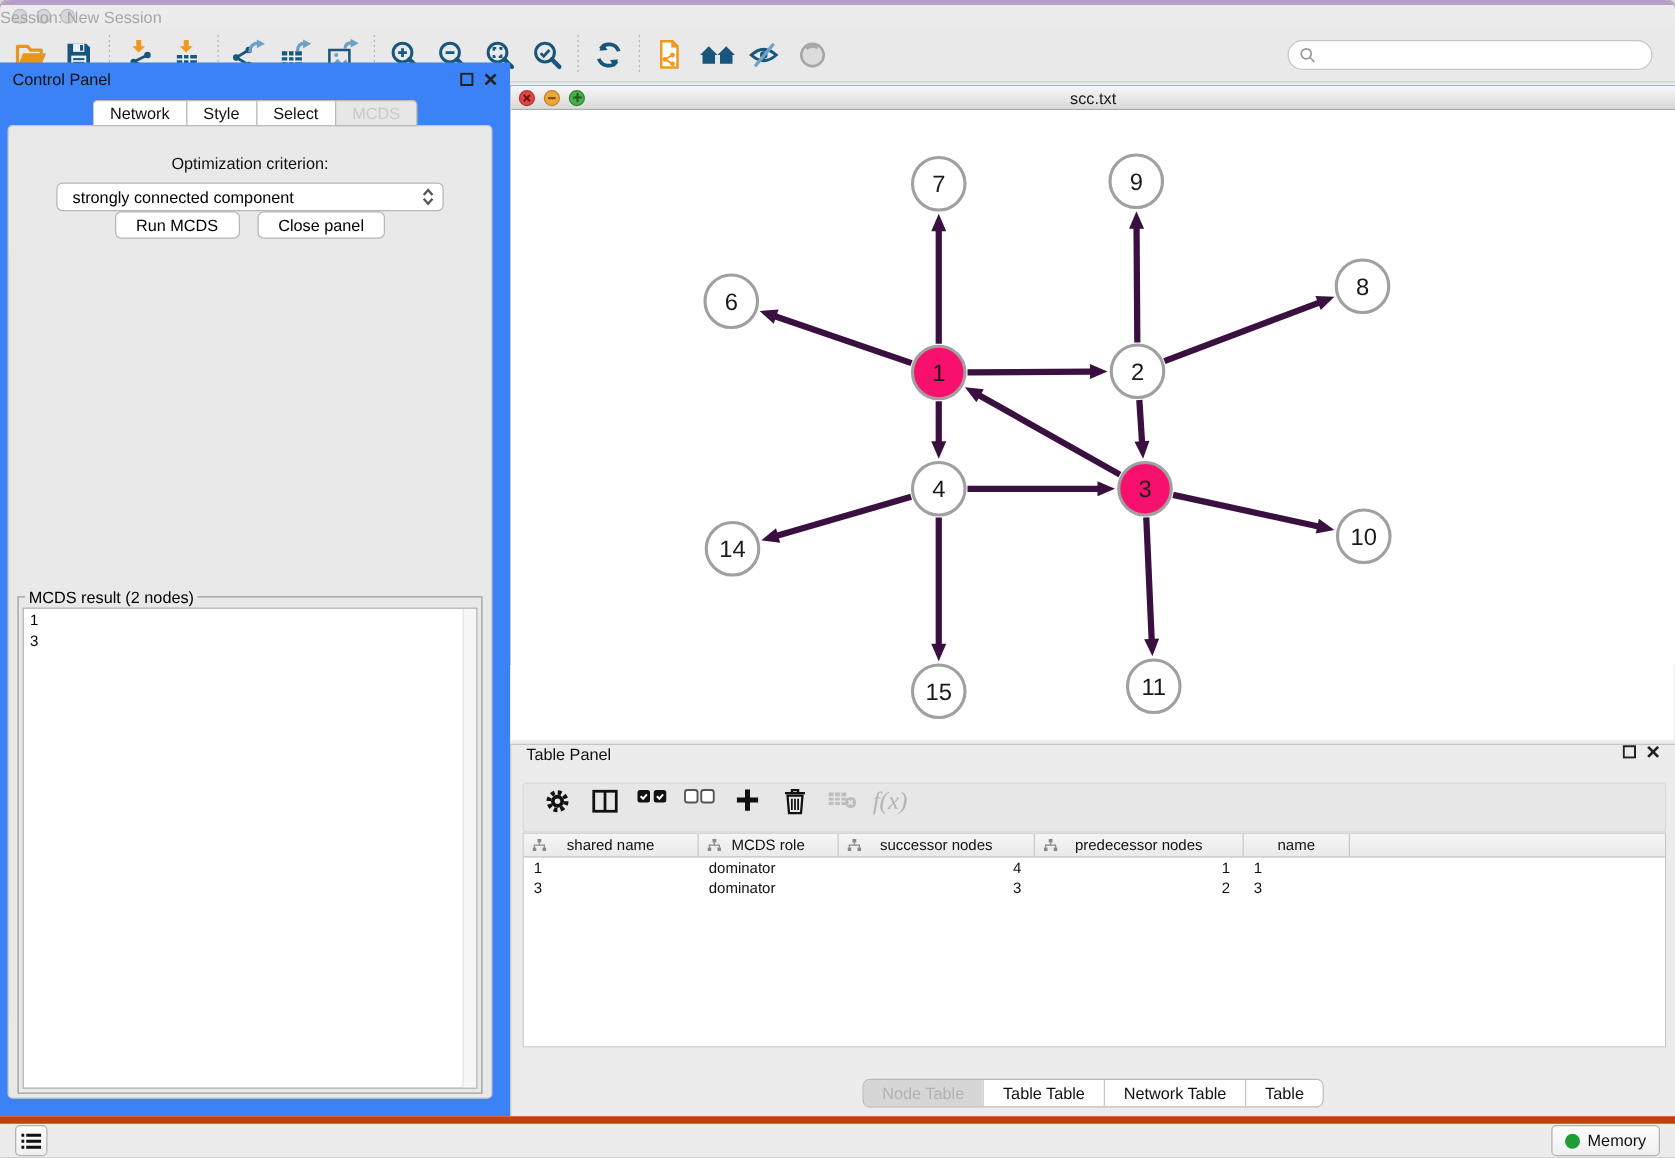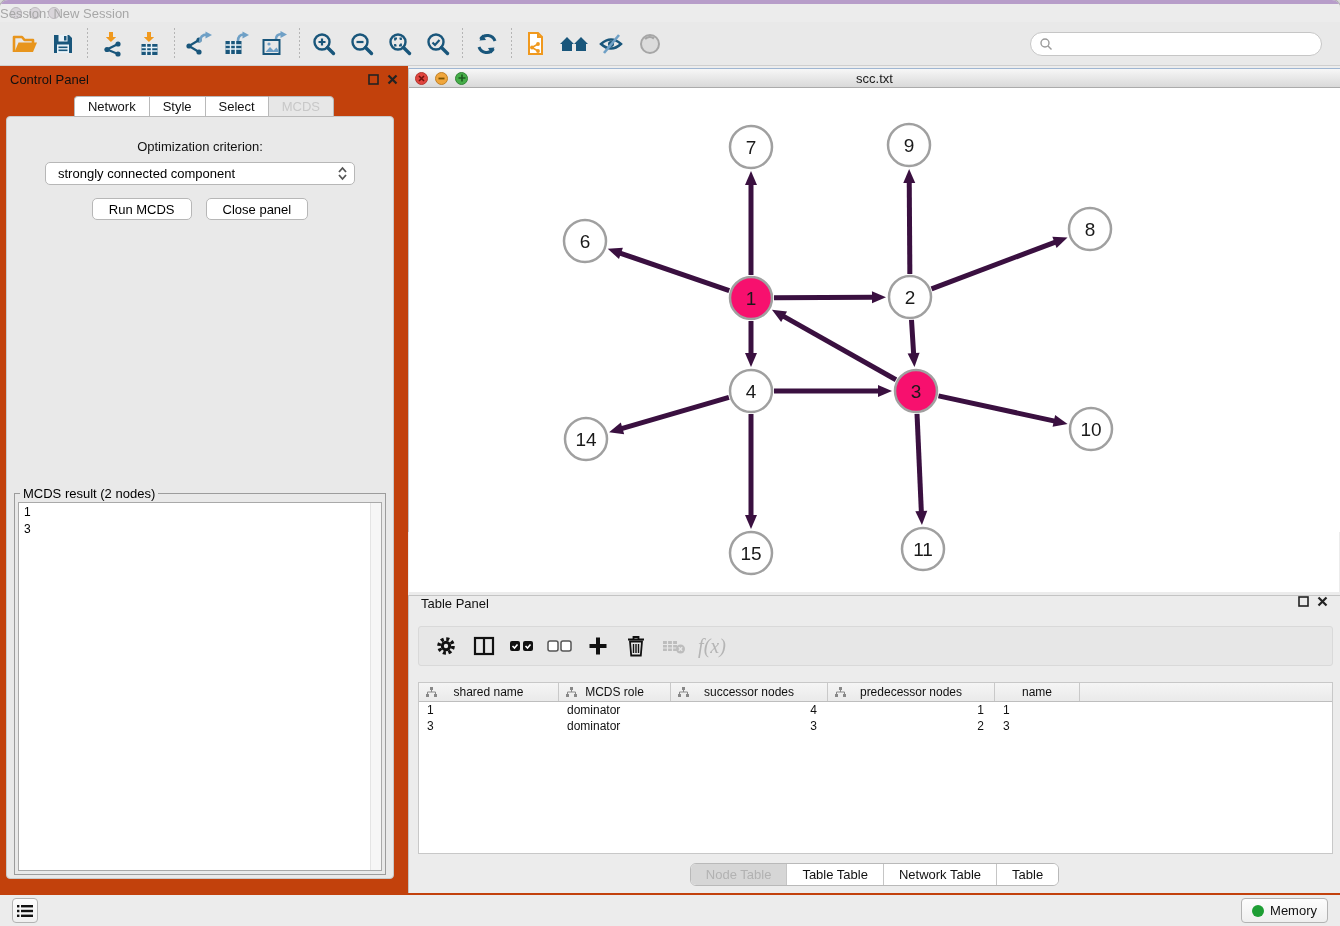--- a/index.html
+++ b/index.html
@@ -20,37 +20,37 @@
   .toolbar{ position:absolute; top:22px; left:0; right:0; height:44px; background:#E9E9E9;
     border-bottom:1px solid #CFCFCF; display:flex; align-items:center; padding:0 6px; }
   .ticon{ width:38px; height:34px; display:flex; align-items:center; justify-content:center; cursor:default; }
   .tsep{ width:1px; height:32px; margin:0 5px; background-image:linear-gradient(#B5B5B5 40%, transparent 40%);
     background-size:1px 4px; }
   .searchbox{ margin-left:auto; margin-right:12px; width:292px; height:24px; background:#fff;
     border:1px solid #C6C6C6; border-radius:12px; display:flex; align-items:center; padding:0 8px; }
   .searchbox input{ border:none; outline:none; flex:1; font-size:12px; background:transparent; }
 
   
-  .control-panel{ position:absolute; left:0; top:66px; width:408px; bottom:33px; background:#c2410c; }
+  .control-panel{ position:absolute; left:0; top:50px; width:408px; bottom:33px; background:#3b82f6; }
   .cp-header{ height:26px; display:flex; align-items:center; padding:0 10px; }
   .panel-title{ font-size:13px; color:#111; }
   .win-btns{ margin-left:auto; display:flex; gap:8px; align-items:center; }
   .cp-tabs{ position:absolute; left:0; right:0; top:30px; display:flex; justify-content:center; z-index:2; }
   .cp-tab{ height:21px; padding:0 13px; font-size:13px; line-height:20px; background:#fff;
     border:1px solid #B9B9B9; border-right:none; color:#111; cursor:default; }
   .cp-tab:first-child{ border-radius:4px 0 0 0; }
   .cp-tab:last-child{ border-right:1px solid #B9B9B9; border-radius:0 4px 0 0; }
   .cp-tab.selected{ background:#E7E7E7; color:#C8C8C8; }
   .cp-body{ position:absolute; left:6px; right:14px; top:50px; bottom:14px; background:#E9E9E9;
     border:1px solid #C8C8C8; border-radius:4px; }
   .opt-label{ text-align:center; font-size:13px; margin-top:22px; color:#111; }
   .criterion{ margin:8px 38px 0 38px; height:23px; background:#fff; border:1px solid #B7B7B7;
     border-radius:5px; display:flex; align-items:center; padding:0 6px 0 12px; font-size:13px; cursor:default; }
   .criterion .val{ flex:1; }
-  .btn-row{ display:flex; justify-content:center; gap:14px; margin-top:13px; }
+  .btn-row{ display:flex; justify-content:center; gap:14px; margin-top:0; }
   .pbtn{ height:22px; padding:0 16px; background:#fff; border:1px solid #B7B7B7; border-radius:5px;
     font-size:13px; font-family:"Liberation Sans",sans-serif; cursor:default; }
   .groupbox{ position:absolute; left:7px; right:7px; top:376px; bottom:3px; border:1px solid #9c9c9c; }
   .groupbox .legend{ position:absolute; top:-8px; left:5px; background:#E9E9E9; padding:0 3px; font-size:13px; }
   .resultarea{ position:absolute; left:3px; right:3px; top:8px; bottom:3px; background:#fff;
     border:1px solid #A9A9A9; font-size:12px; line-height:17px; padding:1px 0 0 5px; overflow:hidden; }
   .resultarea .scrolltrack{ position:absolute; top:0; bottom:0; right:0; width:11px; background:#F6F6F6;
     border-left:1px solid #E4E4E4; }
 
   
@@ -66,41 +66,41 @@
   .tl.green{ background:#46AE49; border:1px solid #328436; }
   .nw-title{ position:absolute; left:0; right:0; text-align:center; font-size:13px; color:#1a1a1a; }
   .nw-canvas{ width:930px; height:504px; background:#fff; }
 
   
   .table-panel{ position:absolute; left:408px; top:595px; width:932px; height:298px; background:#ECECEC;
     border-left:1px solid #C4C4C4; border-top:1px solid #C4C4C4; }
   .tp-header{ height:25px; display:flex; align-items:flex-start; padding:0 12px; }
   .tp-toolbar{ position:absolute; left:9px; right:7px; top:30px; height:40px; background:#E7E7E7;
     border:1px solid #D9D9D9; border-radius:3px; display:flex; align-items:center; padding:0 10px; gap:4px; }
-  .tbicon{ width:34px; height:32px; display:flex; align-items:center; justify-content:center; cursor:default; }
-  .tp-table{ position:absolute; left:9px; right:7px; top:86px; height:172px; background:#fff;
+  .tbicon{ width:34px; height:32px; display:flex; justify-content:center; cursor:default; }
+  .tp-table{ position:absolute; left:9px; right:7px; top:70px; height:172px; background:#fff;
     border:1px solid #C8C8C8; overflow:hidden; }
   .thead{ display:flex; height:19px; background:linear-gradient(#F5F5F5,#EAEAEA); border-bottom:1px solid #BEBEBE; }
   .th{ position:relative; display:flex; align-items:center; justify-content:center;
     border-right:1px solid #C9C9C9; font-size:12px; color:#111; }
   .th .hicon{ position:absolute; left:7px; top:4px; }
   .trow{ display:flex; height:16px; font-size:12px; color:#111; align-items:center; }
   .td{ overflow:hidden; white-space:nowrap; }
   .td.left{ padding-left:8px; text-align:left; }
   .td.right{ padding-right:11px; text-align:right; }
   .tp-tabs{ position:absolute; left:0; right:0; bottom:7px; display:flex; justify-content:center; }
   .seg{ display:inline-flex; border:1px solid #B9B9B9; border-radius:6px; overflow:hidden; background:#fff; }
   .seg .stab{ padding:2px 15px; font-size:13px; line-height:17px; background:#fff; color:#111;
     border-left:1px solid #C6C6C6; cursor:default; }
   .seg .stab:first-child{ border-left:none; }
   .seg .stab.selected{ background:#D6D6D6; color:#B2B2B2; }
 
   
   .statusbar{ position:absolute; left:0; right:0; bottom:0; height:33px; background:#ECECEC;
-    border-top:2px solid #c2410c; display:flex; align-items:center; padding:0 12px; }
+    border-top:6px solid #c2410c; display:flex; align-items:center; padding:0 12px; }
   .sbtn{ height:25px; background:linear-gradient(#FDFDFD,#EFEFEF); border:1px solid #B3B3B3;
     border-radius:4px; display:flex; align-items:center; justify-content:center; cursor:default; }
   .list-btn{ width:26px; }
   .mem-btn{ margin-left:auto; padding:0 10px; gap:6px; font-size:13px; color:#111; }
   .mem-dot{ width:12px; height:12px; border-radius:50%; background:#1E9E34; }
 </style>
 </head>
 <body>
 
 <div class="window">

